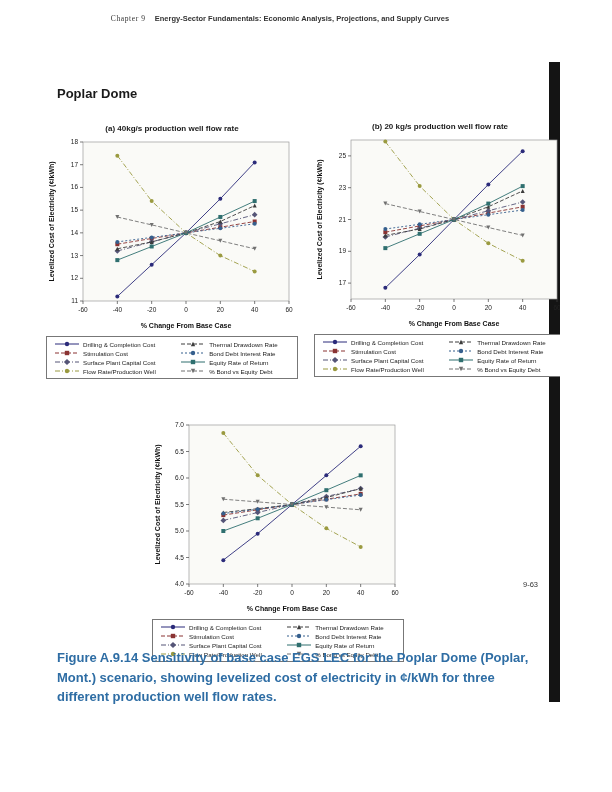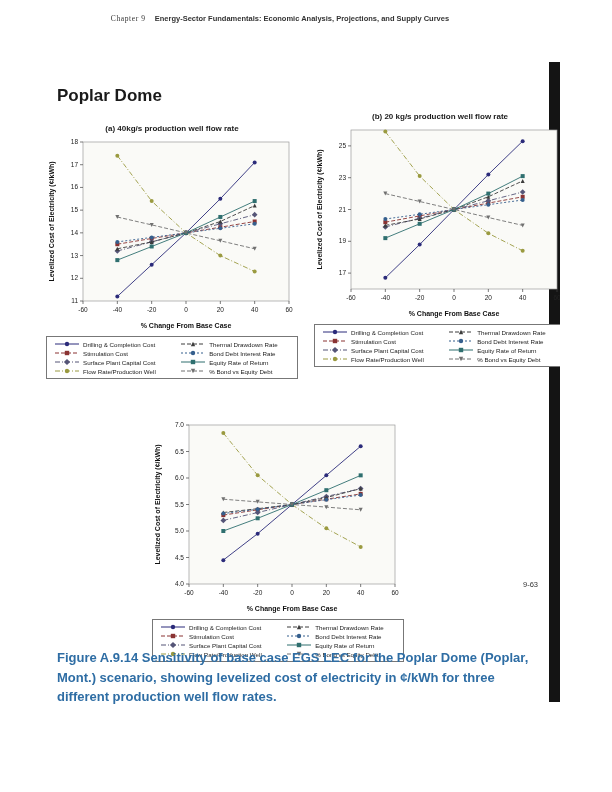--- a/index.html
+++ b/index.html
@@ -3,24 +3,24 @@
 <meta charset="utf-8">
 <style>
   html,body{margin:0;padding:0;background:#ffffff;}
   .page{position:relative;width:560px;height:792px;background:#ffffff;overflow:hidden;
         font-family:"Liberation Sans",sans-serif;color:#111;text-decoration:underline;}
   .header{position:absolute;top:14px;left:0;width:100%;text-align:center;font-size:7.5px;color:#333;}
   .header .chapter{font-family:"Liberation Serif",serif;letter-spacing:.6px;margin-right:7px;}
   .header .header-title{font-weight:bold;}
   .side-tab{position:absolute;top:62px;right:0;width:11px;height:640px;background:#141414;}
   .page-number{position:absolute;top:580px;right:22px;font-size:7.5px;color:#333;}
-  .section-title{position:absolute;top:86px;left:57px;margin:0;font-size:17px;font-weight:bold;color:#1a1a1a;}
+  .section-title{position:absolute;top:86px;left:57px;margin:0;font-size:13px;font-weight:bold;color:#1a1a1a;}
   .chart-block{position:absolute;width:252px;}
   .chart-a{top:124px;left:46px;}
-  .chart-b{top:112px;left:314px;}
+  .chart-b{top:122px;left:314px;}
   .chart-c{top:418px;left:152px;}
   .chart-title{font-size:8px;font-weight:bold;text-align:center;margin-bottom:2px;color:#1a1a1a;}
   .chart-c-title{position:absolute;top:400px;left:57px;font-size:8.5px;font-weight:bold;color:#1a1a1a;}
   .chart-svg{display:block;width:252px;height:196px;}
   .tick{font-family:"Liberation Sans",sans-serif;font-size:6.5px;fill:#222;}
   .axis-label{font-family:"Liberation Sans",sans-serif;font-size:7px;font-weight:bold;fill:#111;}
   .legend-box{margin-top:5px;border:1px solid #777;background:#fff;
       display:grid;grid-template-rows:repeat(4,auto);grid-auto-flow:column;
       column-gap:12px;row-gap:1px;padding:3px 7px;box-sizing:border-box;width:100%;}
   .legend-item{display:flex;align-items:center;gap:3px;}

